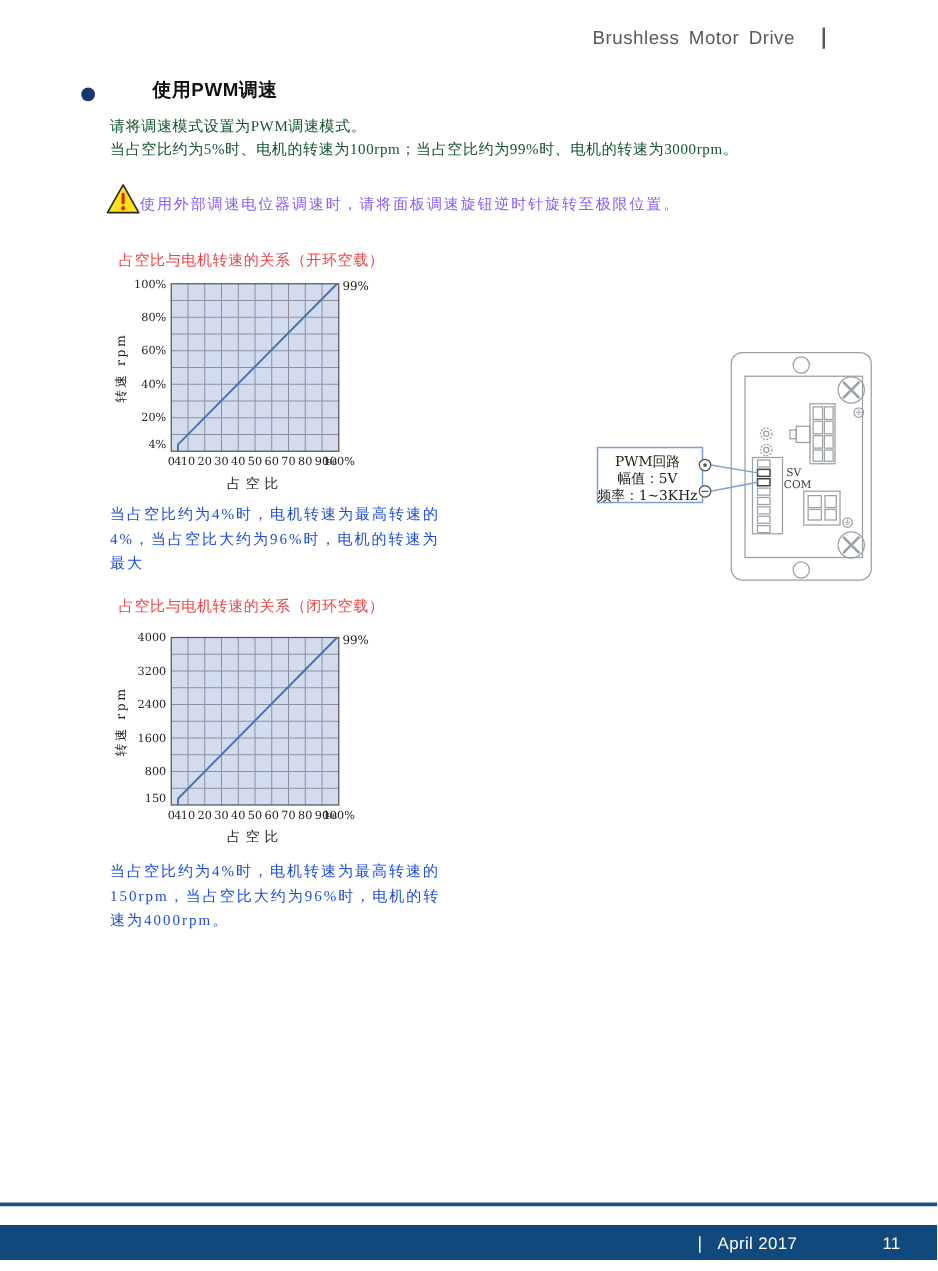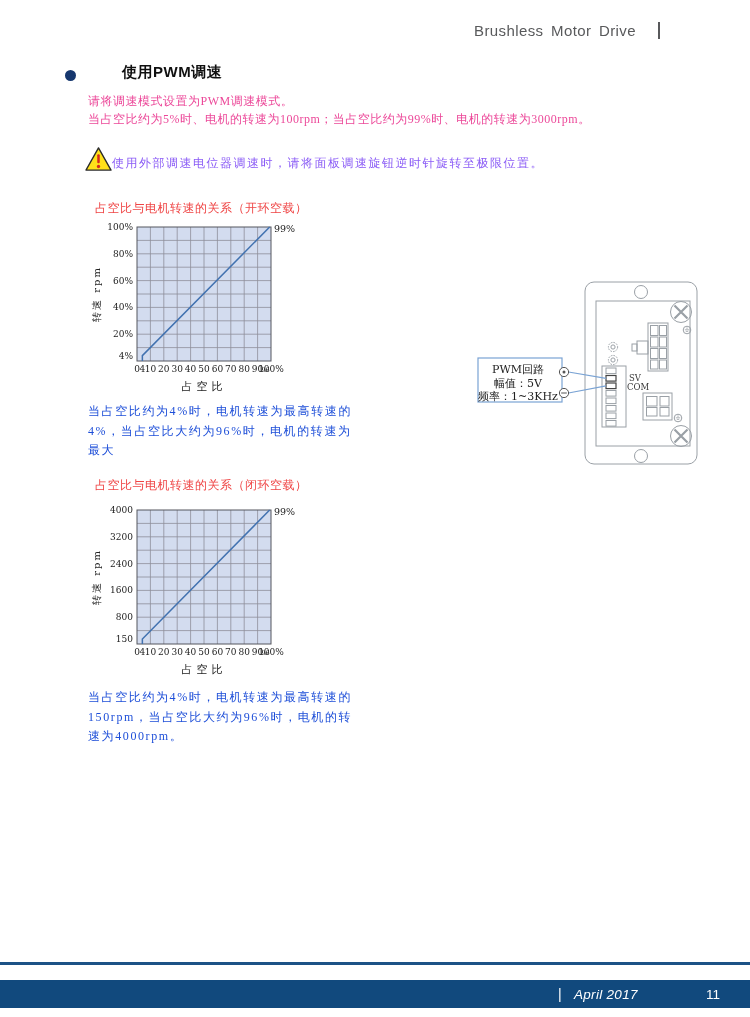--- a/index.html
+++ b/index.html
@@ -5,29 +5,29 @@
   html,body{margin:0;padding:0;background:#fff;}
   .page{position:relative;width:750px;height:1017px;background:#ffffff;overflow:hidden;
         font-family:"Liberation Serif","DejaVu Serif",serif;color:#1a1a1a;}
   .abs{position:absolute;}
   .sans{font-family:"Liberation Sans","DejaVu Sans",sans-serif;}
   .header{top:22px;left:430px;display:flex;align-items:center;font-size:15px;
           color:var(--header-gray);letter-spacing:.4px;word-spacing:3px;margin-left:44px;}
   .header-divider{width:2px;height:17px;background:var(--header-gray);margin-left:22px;}
   .bullet{top:70px;left:65px;width:11px;height:11px;border-radius:50%;background:var(--bullet-navy);}
   .section-title{top:63px;left:88px;font-size:15px;font-weight:bold;color:#101010;letter-spacing:.5px;margin-left:34px;}
-  .intro{top:92px;left:88px;font-size:12px;line-height:18px;letter-spacing:.5px;color:#ec4899;}
+  .intro{top:92px;left:88px;font-size:12px;line-height:18px;letter-spacing:.5px;color:#14532d;}
   .warn-text{top:155px;left:112px;font-size:12px;letter-spacing:1.5px;color:#8b5cf6;}
   .chart-title{font-size:12px;letter-spacing:.5px;color:#ef4444;}
   .note{font-size:12px;line-height:19.5px;letter-spacing:1.6px;color:#1d4ed8;width:275px;}
   svg text{font-family:"DejaVu Serif","Liberation Serif",serif;}
   .footer-rule{top:962px;left:0;width:750px;height:3px;background:var(--rule-blue);}
   .footer-bar{top:980px;left:0;width:750px;height:28px;background:var(--footer-navy);}
   .footer-sep{top:986px;left:558px;color:#fff;font-size:14px;}
-  .footer-date{top:987px;left:574px;color:#fff;font-size:13.5px;letter-spacing:.3px;font-style:italic;}
+  .footer-date{top:987px;left:574px;color:#fff;font-size:13.5px;letter-spacing:.3px;}
   .footer-page{top:987px;left:706px;color:#fff;font-size:13.5px;}
 </style>
 </head>
 <body>
 
 <div class="page">
 
   <div class="abs header sans">
     <span>Brushless  Motor Drive</span>
     <span class="header-divider"></span>

